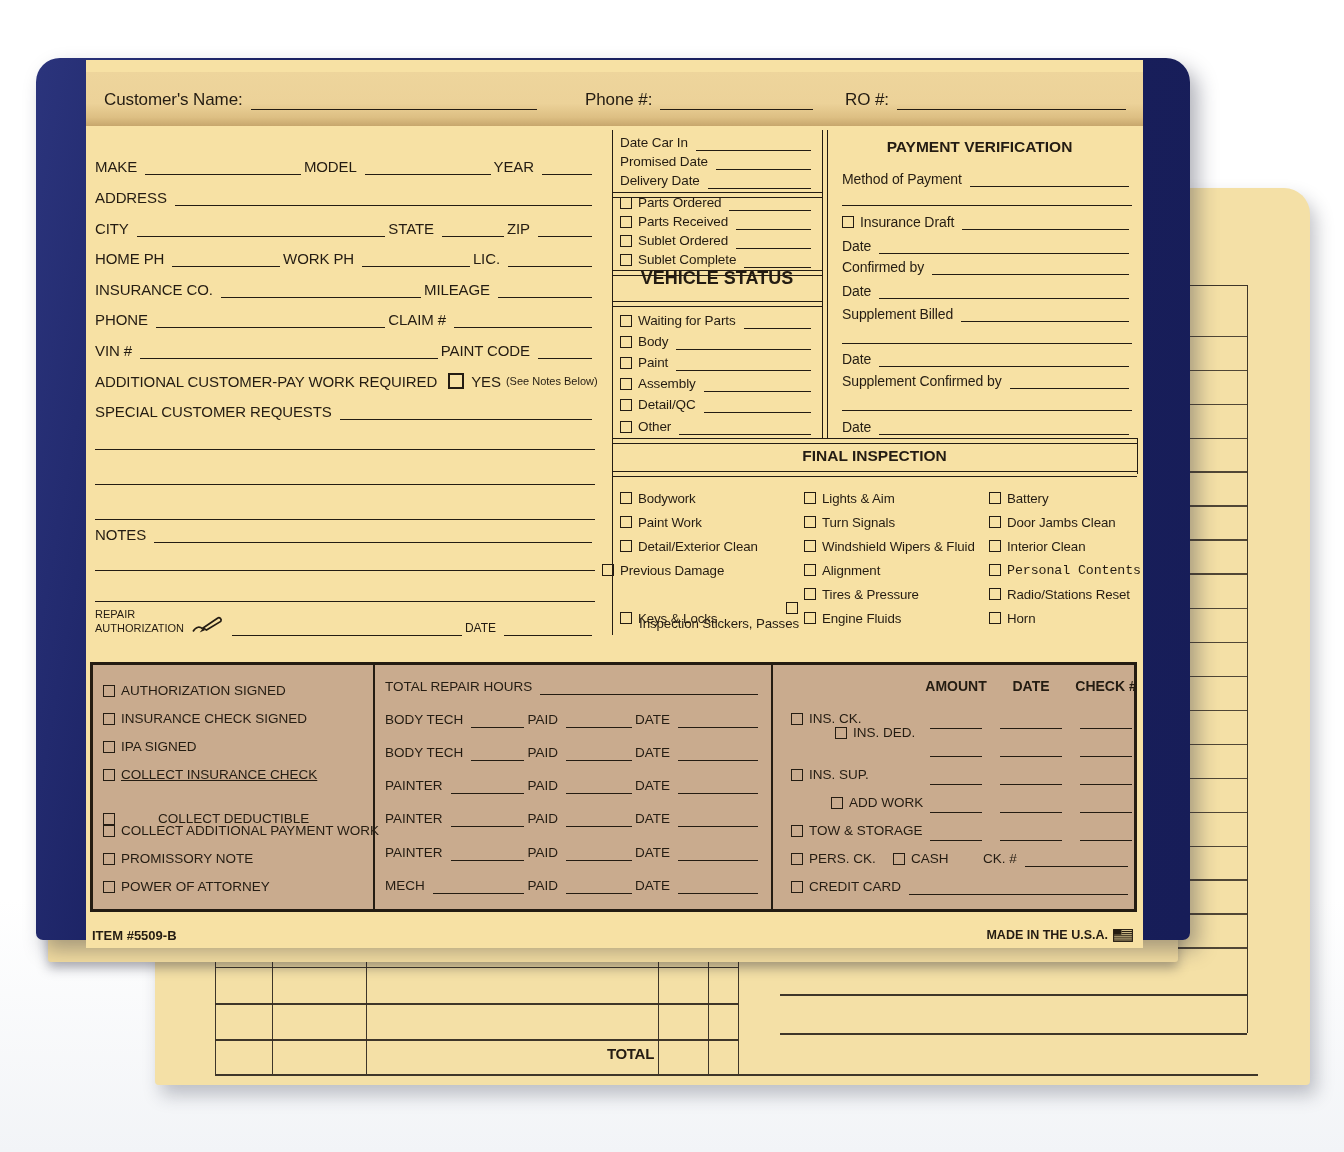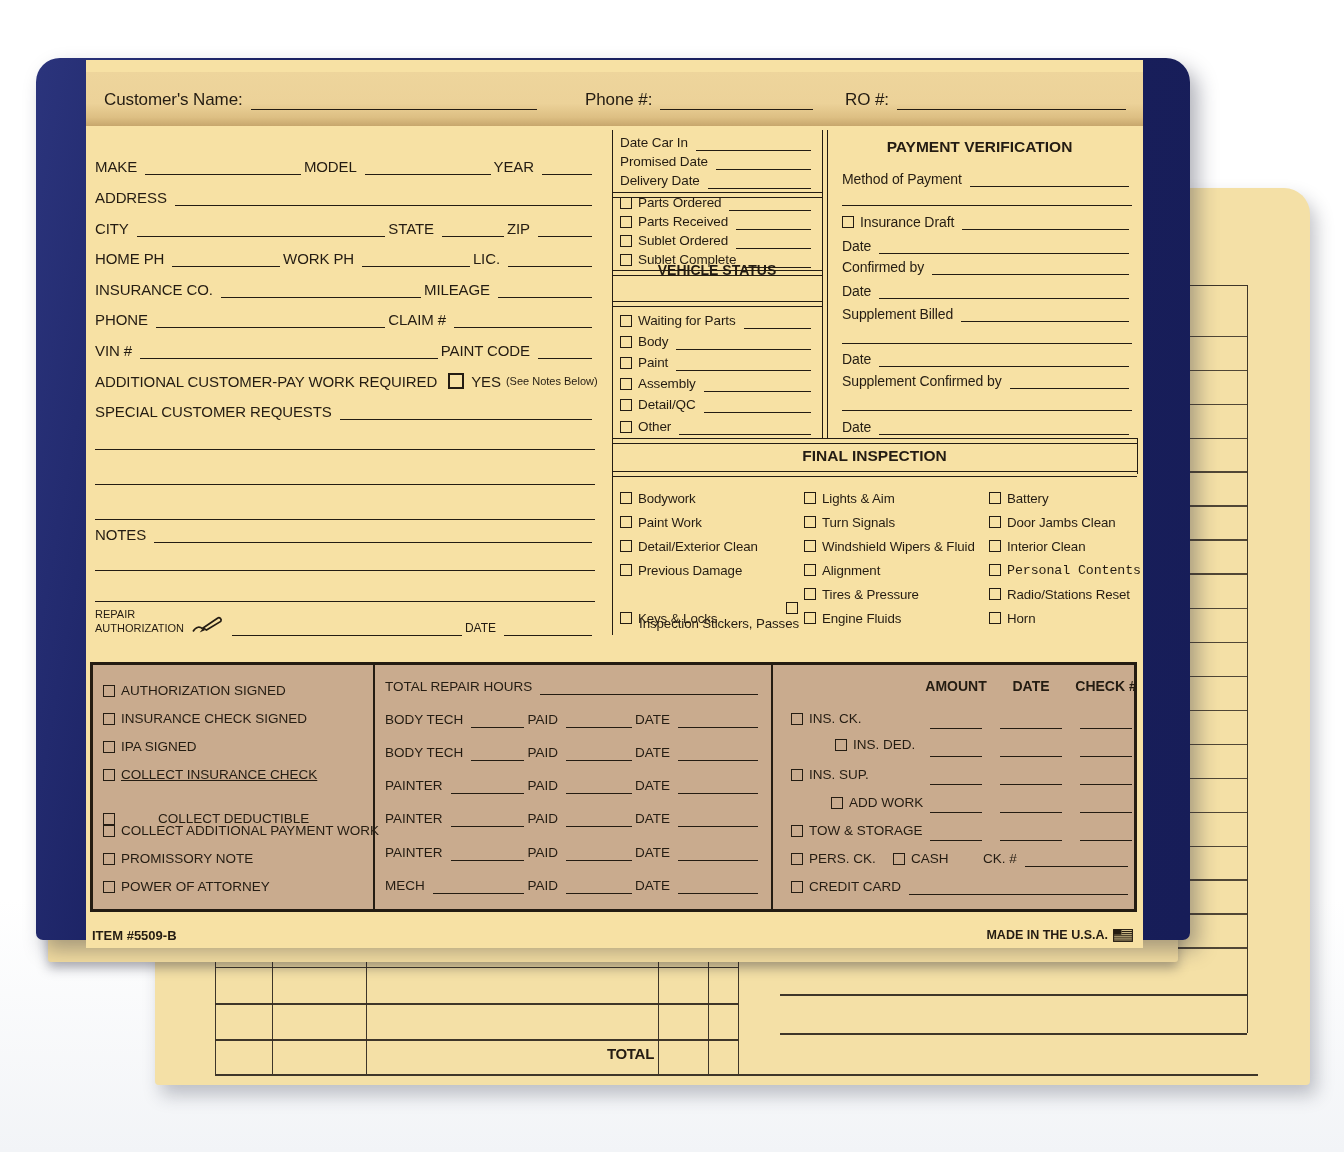--- a/index.html
+++ b/index.html
@@ -223,21 +223,21 @@
             <span class="lb">Sublet Ordered</span>
             <span class="u"></span>
           </div>
         <div class="r" style="left:534px;top:192px;width:194px;">
             <span class="cb s"></span>
             <span class="lb">Sublet Complete</span>
             <span class="u"></span>
           </div>
         <div class="dl" style="left:526px;top:210px;width:210px;"></div>
 
-        <div class="ttl" style="left:526px;top:202px;width:210px;font-size:14px;">VEHICLE STATUS</div>
+        <div class="ttl" style="left:526px;top:208px;width:210px;font-size:18px;">VEHICLE STATUS</div>
         <div class="dl" style="left:526px;top:241px;width:210px;"></div>
 
         <div class="r" style="left:534px;top:253px;width:194px;">
             <span class="cb s"></span>
             <span class="lb">Waiting for Parts</span>
             <span class="u"></span>
           </div>
         <div class="r" style="left:534px;top:274px;width:194px;">
             <span class="cb s"></span>
             <span class="lb">Body</span>
@@ -320,21 +320,21 @@
             <span class="lb">Bodywork</span>
           </div>
         <div class="r" style="left:534px;top:455px;width:184px;">
             <span class="cb s"></span>
             <span class="lb">Paint Work</span>
           </div>
         <div class="r" style="left:534px;top:479px;width:184px;">
             <span class="cb s"></span>
             <span class="lb">Detail/Exterior Clean</span>
           </div>
-        <div class="r" style="left:534px;top:503px;width:184px;">
+        <div class="r" style="left:516px;top:503px;width:184px;">
             <span class="cb s"></span>
             <span class="lb">Previous Damage</span>
           </div>
         <div class="r" style="left:534px;top:542px;width:184px;flex-direction:column;">
             <span class="cb s"></span>
             <span class="lb">Inspection Stickers, Passes</span>
           </div>
         <div class="r" style="left:534px;top:551px;width:184px;">
             <span class="cb s"></span>
             <span class="lb">Keys &amp; Locks</span>
@@ -483,21 +483,21 @@
 
         <div>
           <div class="colhead" style="left:821px;top:13px;">AMOUNT</div>
           <div class="colhead" style="left:896px;top:13px;">DATE</div>
           <div class="colhead" style="left:971px;top:13px;">CHECK #</div>
 
           <div class="r" style="left:698px;top:46px;width:130px;">
               <span class="cb s"></span>
               <span class="lb">INS. CK.</span>
             </div>
-          <div class="r" style="left:698px;top:72px;width:130px;padding-left:44px;">
+          <div class="r" style="left:698px;top:60px;width:130px;padding-left:44px;">
               <span class="cb s"></span>
               <span class="lb">INS. DED.</span>
             </div>
           <div class="r" style="left:698px;top:102px;width:130px;">
               <span class="cb s"></span>
               <span class="lb">INS. SUP.</span>
             </div>
           <div class="r" style="left:738px;top:130px;width:130px;">
               <span class="cb s"></span>
               <span class="lb">ADD WORK</span>

